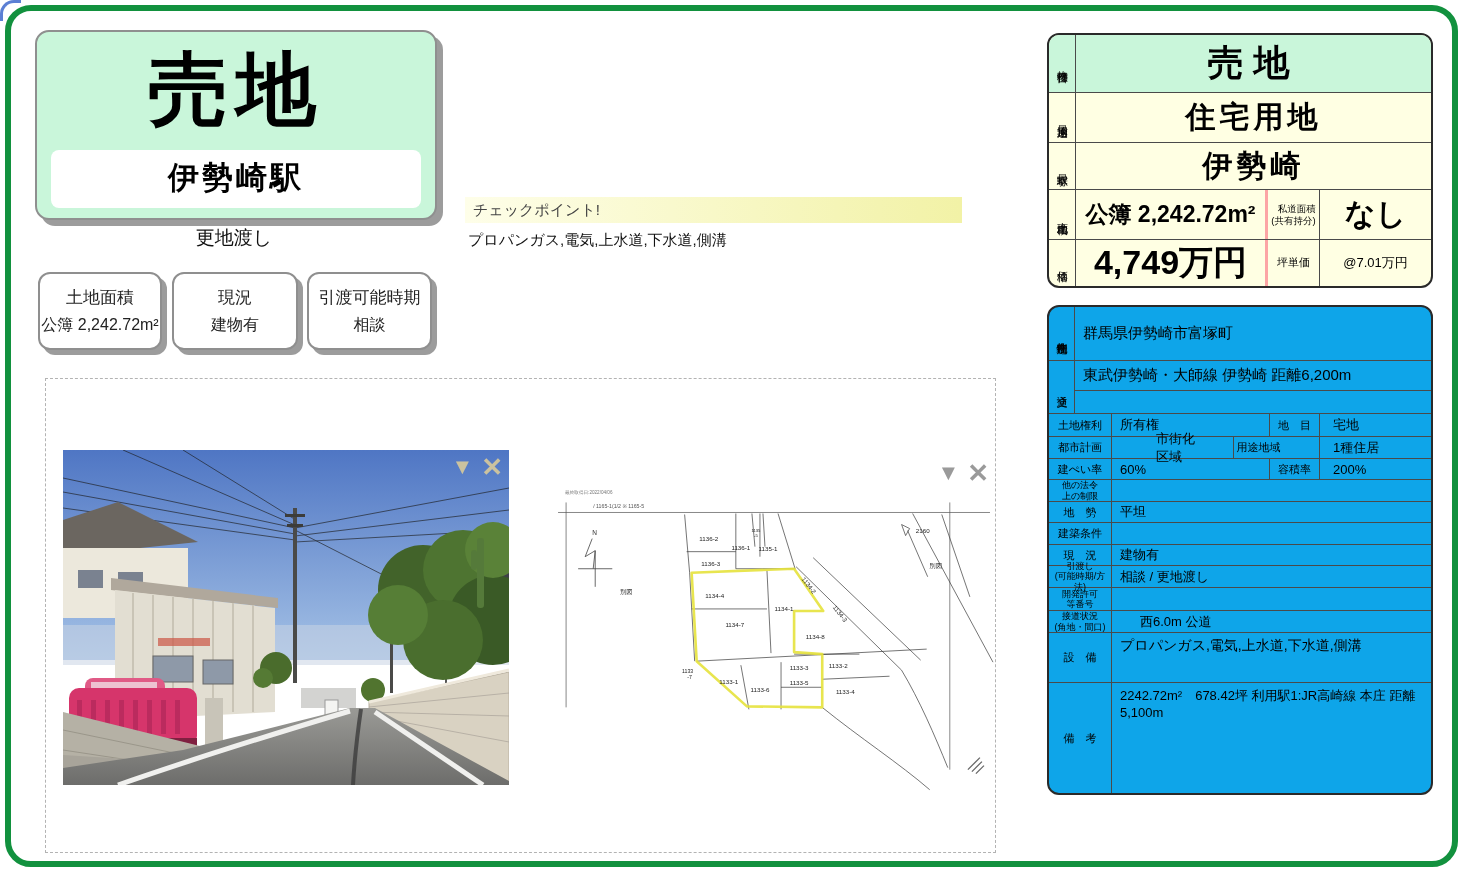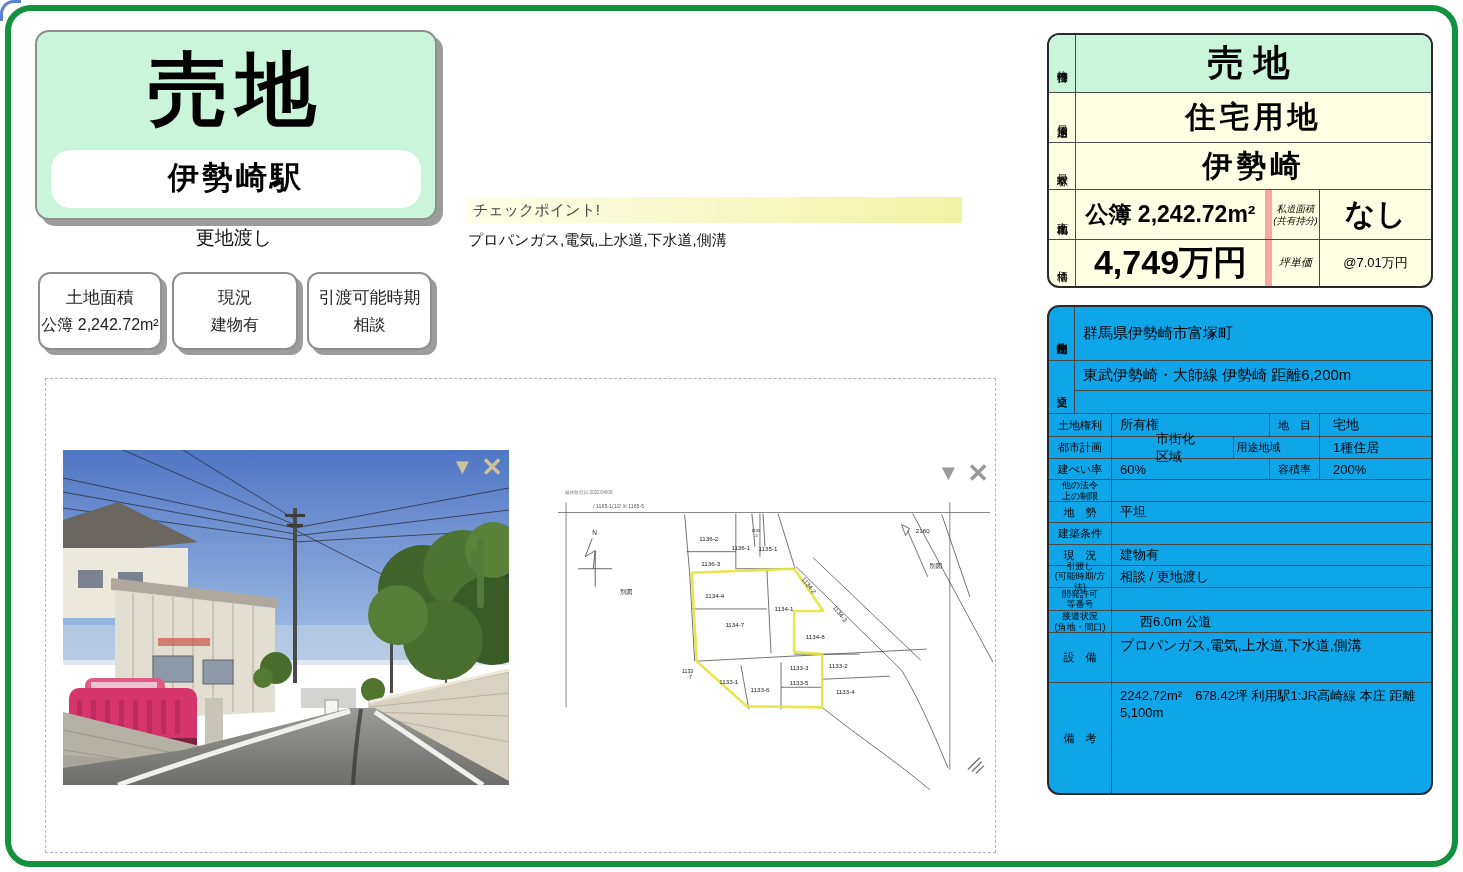--- a/index.html
+++ b/index.html
@@ -9,21 +9,21 @@
   .frame{position:absolute;inset:5px;border:6px solid #12913e;border-radius:26px;pointer-events:none;}
   .blue-corner{position:absolute;left:0;top:0;width:18px;height:18px;
                border-top:3px solid #5b7fd4;border-left:3px solid #5b7fd4;border-top-left-radius:14px;}
 
   
   .title-panel{position:absolute;left:35px;top:30px;width:398px;height:186px;background:#c9f6da;
                border:2px solid #8f8f8f;border-radius:14px;box-shadow:6px 6px 0 #9c9c9c;}
   .title-cat{position:absolute;left:0;right:0;top:2px;height:112px;text-align:center;
              font-size:80px;font-weight:bold;letter-spacing:8px;line-height:112px;}
   .title-station-box{position:absolute;left:14px;right:14px;bottom:10px;height:58px;background:#fff;
-                     border-radius:20px;}
+                     border-radius:8px;}
   .title-station{width:100%;text-align:center;font-size:31px;font-weight:bold;line-height:56px;letter-spacing:3px;}
   .delivery-note{position:absolute;left:35px;top:225px;width:398px;text-align:center;font-size:19px;color:#111;}
 
   
   .fbox{position:absolute;top:272px;height:78px;background:#fff;border:2px solid #8f8f8f;border-radius:12px;
         box-shadow:5px 5px 0 #9c9c9c;text-align:center;font-size:17px;color:#222;
         display:flex;flex-direction:column;justify-content:center;gap:6px;box-sizing:border-box;}
   .fbox .l2{font-size:16px;}
   .fbox1{left:38px;width:124px;}
   .fbox2{left:172px;width:126px;}
@@ -52,22 +52,22 @@
   .srow{display:flex;border-bottom:1px solid #4a4a4a;box-sizing:border-box;}
   .srow:last-child{border-bottom:none;flex:1;}
   .srow.mint{background:#c9f6da;}
   .vlabel{width:27px;border-right:1px solid #4a4a4a;display:flex;align-items:center;justify-content:center;
           writing-mode:vertical-rl;text-orientation:upright;font-size:11px;letter-spacing:1px;box-sizing:border-box;flex:none;}
   .sval{flex:1;display:flex;align-items:center;justify-content:center;}
   .s-cat{font-size:36px;font-weight:bold;letter-spacing:10px;}
   .s-use,.s-sta{font-size:30px;font-weight:bold;letter-spacing:4px;}
   .s-area{font-size:23px;font-weight:bold;}
   .s-price{font-size:34px;font-weight:bold;}
-  .pair-l{width:54px;border-left:7px solid #fca5a5;display:flex;align-items:center;justify-content:center;
-          font-size:9.5px;text-align:center;white-space:pre-line;box-sizing:border-box;flex:none;line-height:1.25;font-style:italic;}
+  .pair-l{width:54px;border-left:3px solid #fca5a5;display:flex;align-items:center;justify-content:center;
+          font-size:9.5px;text-align:right;white-space:pre-line;box-sizing:border-box;flex:none;line-height:1.25;}
   .pair-v{width:112px;border-left:1px solid #4a4a4a;display:flex;align-items:center;justify-content:center;box-sizing:border-box;flex:none;}
   .s-nashi{font-size:30px;font-weight:bold;}
   .s-tsubo{font-size:13px;}
 
   
   .det-table{position:absolute;left:1047px;top:305px;width:386px;height:490px;border:2px solid #2a2a2a;
              border-radius:12px;overflow:hidden;display:flex;flex-direction:column;background:#0ea5e9;box-sizing:border-box;}
   .drow{display:flex;border-bottom:1px solid #4a4a4a;box-sizing:border-box;flex:none;}
   .drow:last-child{border-bottom:none;flex:1;}
   .dlab-v{width:26px;border-right:1px solid #4a4a4a;display:flex;align-items:center;justify-content:center;

